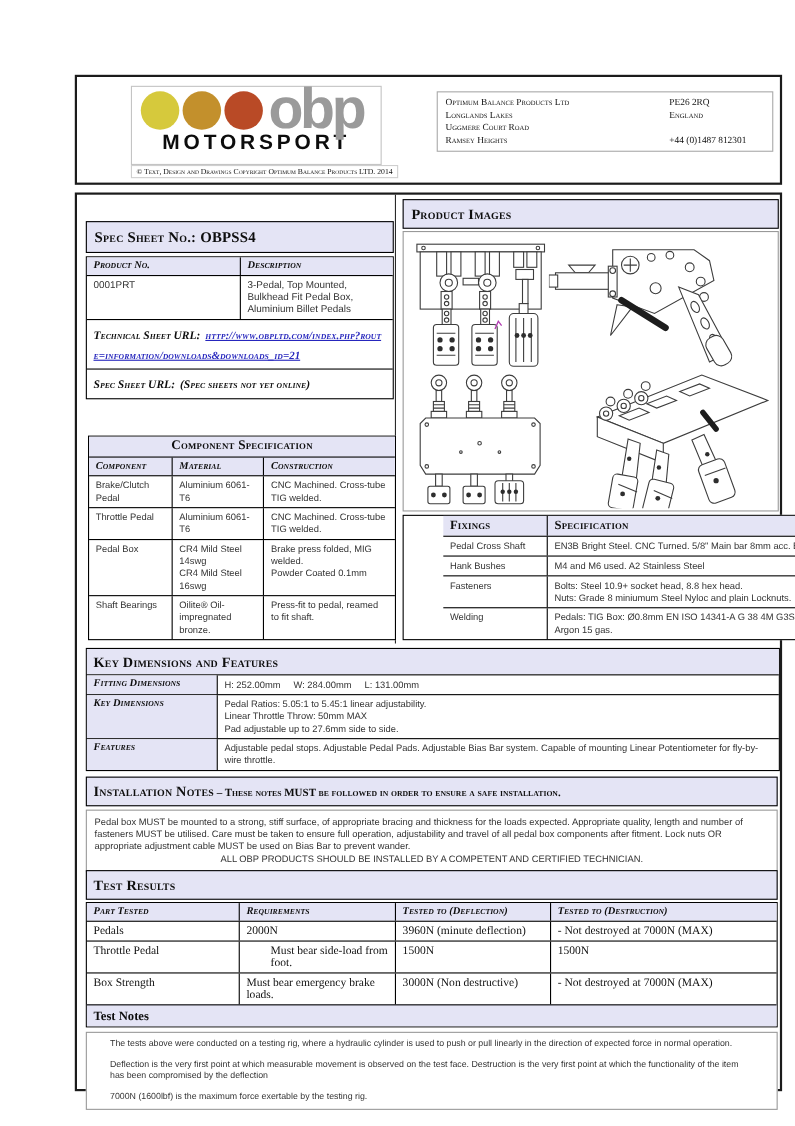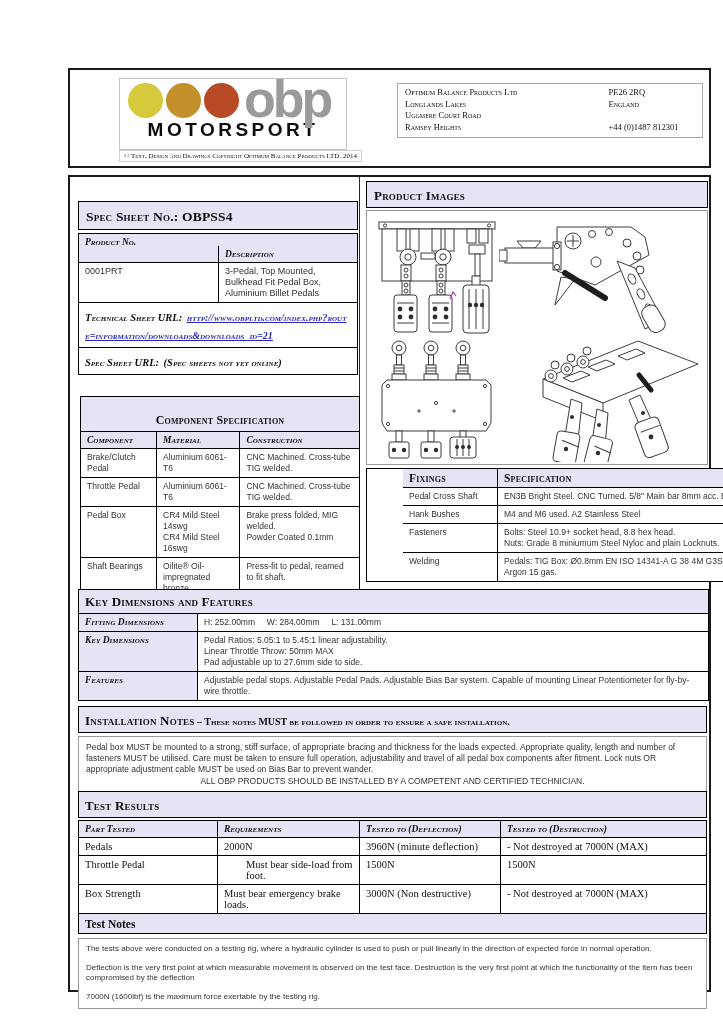--- a/index.html
+++ b/index.html
@@ -92,21 +92,21 @@
     <div class="abs" style="left:289px; top:0; width:0; height:408px; border-left:1.5px solid #2a2a2a;"></div>
 
     <div class="abs" style="left:8px; top:24px; width:280px;">
       <div class="lav" style="border:1px solid #000; padding:5px 7px 4px;">
         <span class="sechead" style="font-size:13.5px;">Spec Sheet No.: OBPSS4</span>
       </div>
       <div style="height:3px;"></div>
       <div class="table">
         <div class="trow first lav">
           <div class="tcell colhead" style="width:50%;">Product No.</div>
-          <div class="tcell colhead cl" style="flex:1;margin-top:12px;">Description</div>
+          <div class="tcell colhead cl" style="flex:1;">Description</div>
         </div>
         <div class="trow">
           <div class="tcell cell" style="width:50%; font-size:9px;">0001PRT</div>
           <div class="tcell cell cl" style="flex:1; font-size:9px;">3-Pedal, Top Mounted, Bulkhead Fit Pedal Box, Aluminium Billet Pedals</div>
         </div>
         <div class="trow">
           <div class="tcell" style="padding:4px 6px;">
             <span class="urllabel">Technical Sheet URL:</span>
             <span class="link">http://www.obpltd.com/index.php?route=information/downloads&amp;downloads_id=21</span>
           </div>
@@ -114,21 +114,21 @@
         <div class="trow">
           <div class="tcell" style="padding:4px 6px;">
             <span class="urllabel">Spec Sheet URL:</span>
             <span class="urllabel" style="font-weight:600;">(Spec sheets not yet online)</span>
           </div>
         </div>
       </div>
     </div>
 
     <div class="abs table" style="left:10px; top:219px; width:278px;">
-      <div class="trow first lav" style="justify-content:center; padding:16px 0 3px;">
+      <div class="trow first lav" style="justify-content:center; padding:0 0 3px;">
         <span class="sechead" style="font-size:12px;">Component Specification</span>
       </div>
       <div class="trow lav">
         <div class="tcell colhead" style="width:27%;">Component</div>
         <div class="tcell colhead cl" style="width:30%;">Material</div>
         <div class="tcell colhead cl" style="flex:1;">Construction</div>
       </div>
       <div class="trow">
         <div class="tcell cell" style="width:27%;">Brake/Clutch Pedal</div>
         <div class="tcell cell cl pre" style="width:30%;">Aluminium 6061-T6</div>
@@ -428,21 +428,21 @@
           <div class="tcell serifcell" style="width:138px;">Box Strength</div>
           <div class="tcell serifcell cl" style="width:142px;">Must bear emergency brake loads.</div>
           <div class="tcell serifcell cl" style="width:141px;">3000N (Non destructive)</div>
           <div class="tcell serifcell cl" style="flex:1;">- Not destroyed at 7000N (MAX)</div>
         </div>
         <div class="trow lav" style="padding:4px 6px 3px;">
           <span style="font-family:'Liberation Serif',serif; font-weight:700; font-size:11.5px; color:#0e0e0e;">Test Notes</span>
         </div>
       </div>
       <div style="height:4px;"></div>
-      <div class="gray-box cell" style="padding:5px 7px 6px; font-size:8px; line-height:10.5px;">
+      <div class="gray-box cell" style="padding:5px 21px 6px; font-size:8px; line-height:10.5px;">
         <div>The tests above were conducted on a testing rig, where a hydraulic cylinder is used to push or pull linearly in the direction of expected force in normal operation.</div>
         <div style="margin-top:8px;">Deflection is the very first point at which measurable movement is observed on the test face. Destruction is the very first point at which the functionality of the item has been compromised by the deflection</div>
         <div style="margin-top:8px;">7000N (1600lbf) is the maximum force exertable by the testing rig.</div>
       </div>
     </div>
 
   </div>
 </div>
 
 </body></html>

